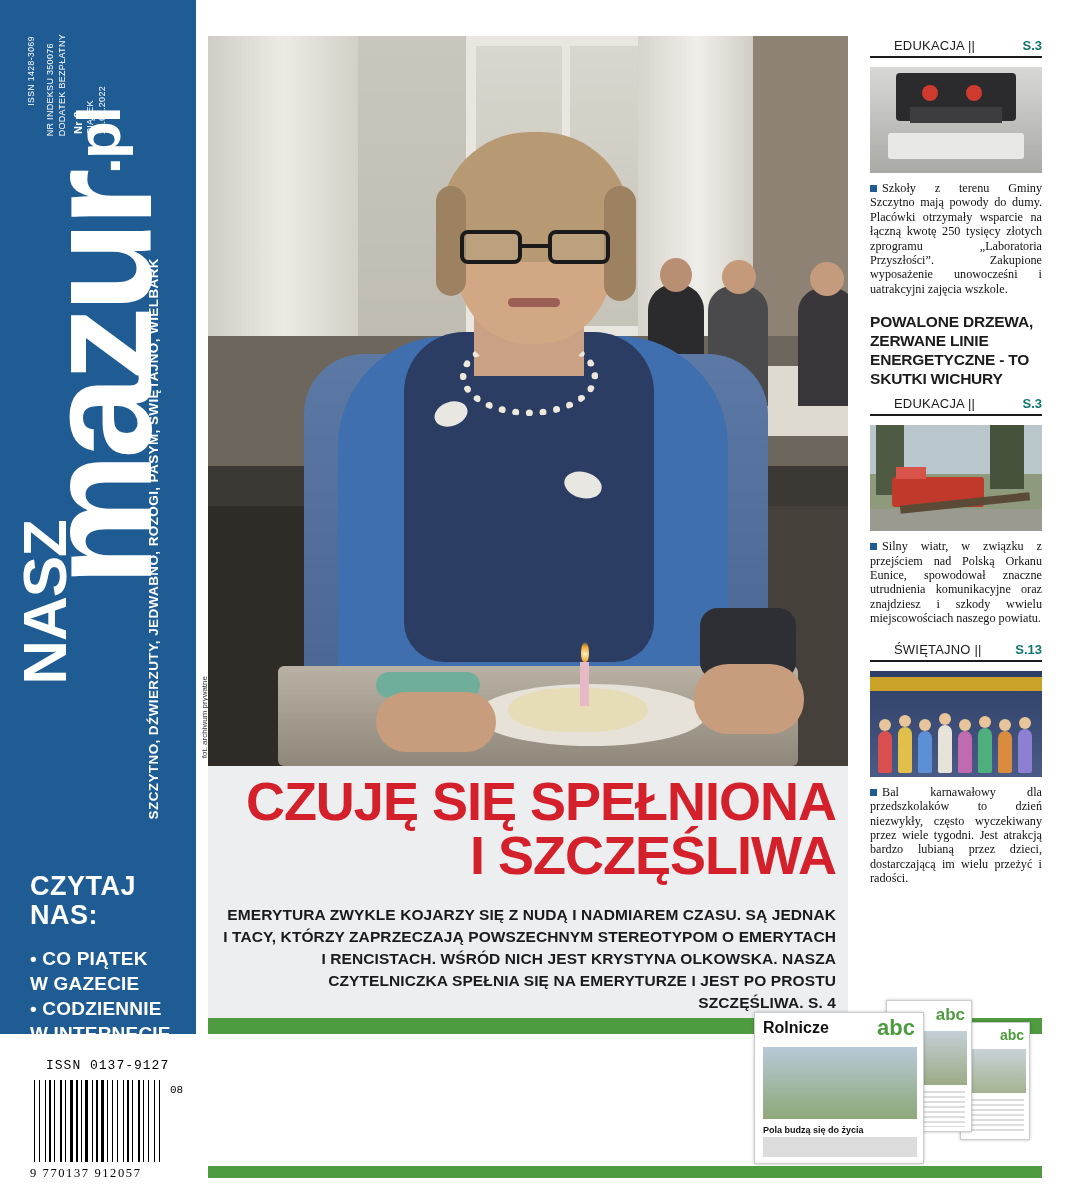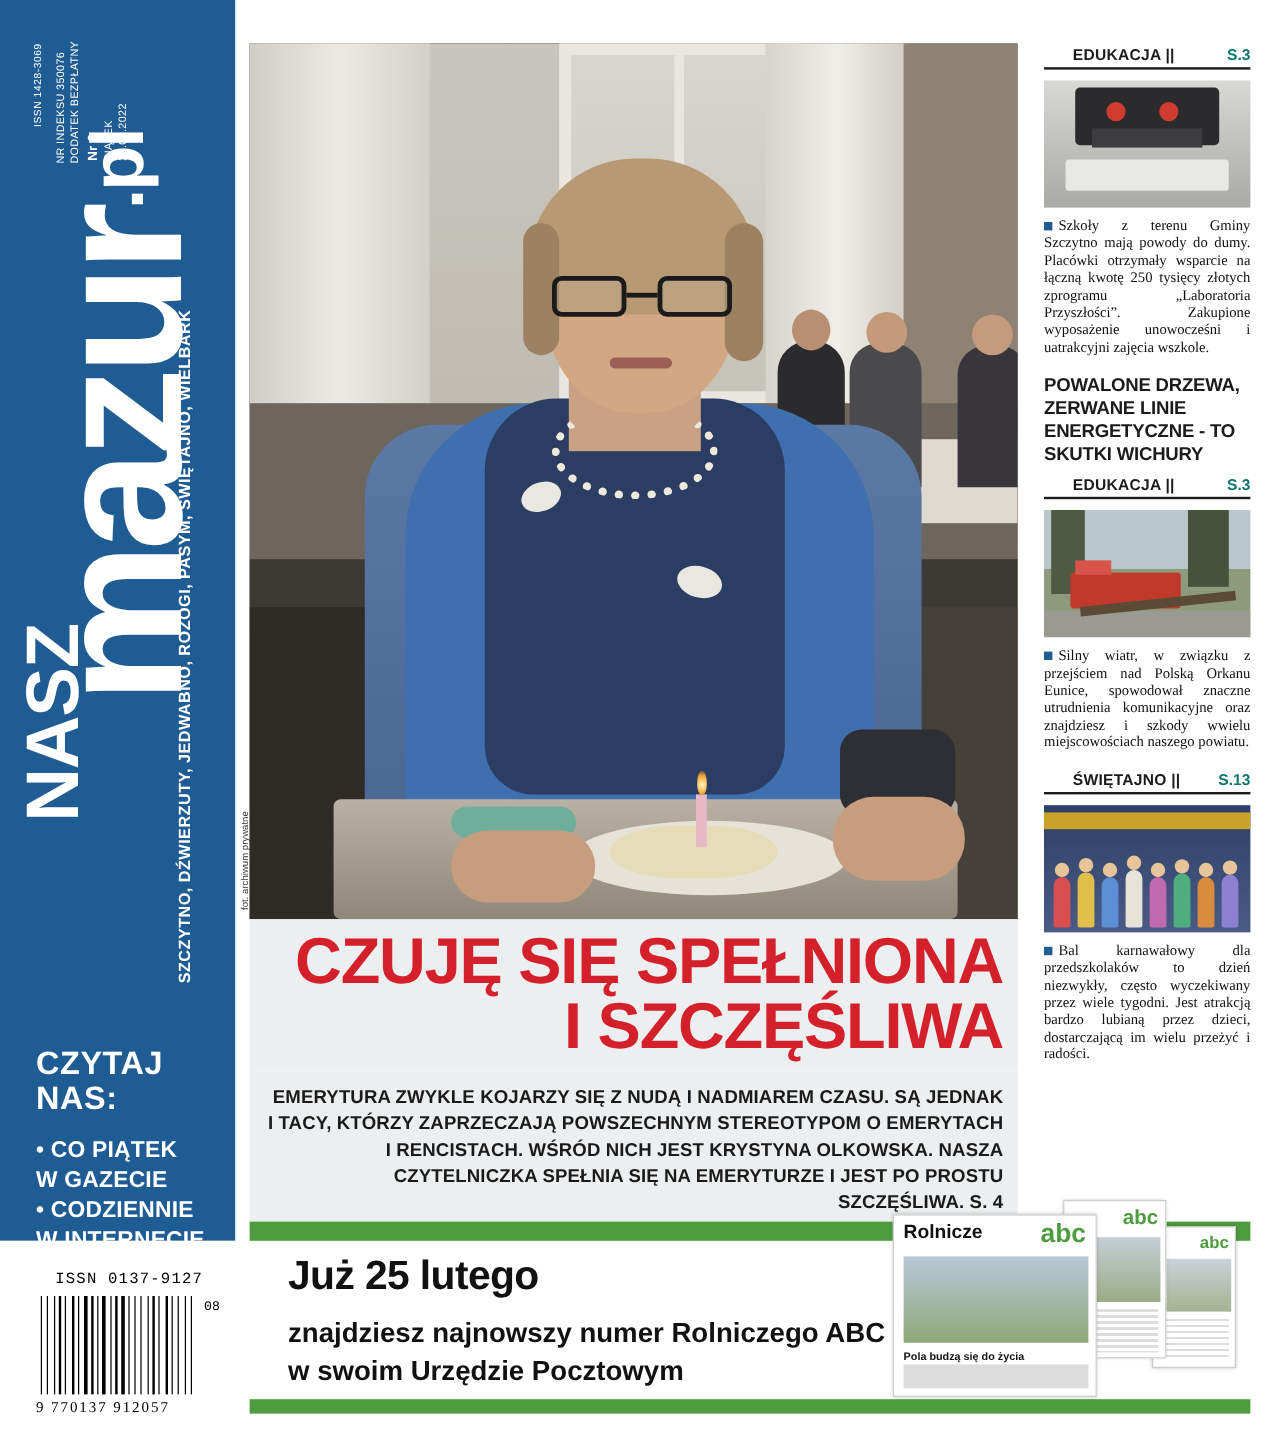--- a/index.html
+++ b/index.html
@@ -164,21 +164,21 @@
   
   .right-col { position: absolute; left: 870px; top: 30px; width: 172px; }
   .r-head {
     color:#1b1b1b; font-weight: bold; font-size: 15.5px; line-height: 19px;
     letter-spacing: -.2px; text-transform: uppercase;
   }
   .r-meta {
     display:flex; justify-content: space-between; align-items: flex-end;
     border-bottom: 2px solid #1b1b1b; padding-bottom: 3px; margin-top: 8px;
   }
-  .r-meta .sec { font-weight: bold; font-size: 13px; color:#1b1b1b; letter-spacing:.2px;padding-left:24px; }
+  .r-meta .sec { font-weight: normal; font-size: 13px; color:#1b1b1b; letter-spacing:.2px;padding-left:24px; }
   .r-meta .sec .bars { color:#1b1b1b; }
   .r-meta .pg { font-weight: bold; font-size: 13px; color:#0f766e; }
   .r-img { width: 172px; height: 106px; margin-top: 9px; position:relative; overflow:hidden; background:#999; }
   .r-body { font-family: "Liberation Serif", serif; font-size: 12.2px; line-height: 14.4px;
             text-align: justify; color:#111; margin-top: 8px; }
   .r-body .sq { display:inline-block; width: 7px; height: 7px; background:#1f5c93; margin-right: 5px; }
   .r-block { margin-bottom: 16px; }
 
   
   .img1 { background: linear-gradient(#d8d8d6,#a9a9a6); }
@@ -208,21 +208,21 @@
     position: absolute; left: 208px; top: 1018px; width: 834px; height: 160px;
     background: #ffffff; border: 0;
   }
   .ad .greenbar { position:absolute; left: 0; top: 0; width: 100%; height: 16px; background:#4e9c3f; }
   .ad .greenbar2 { position:absolute; left: 0; bottom: 0; width: 100%; height: 12px; background:#4e9c3f; }
   .ad .txt { position: absolute; left: 32px; top: 26px; width: 560px; }
   .ad .t1 { font-size: 34px; font-weight: bold; color:#111; letter-spacing:-.5px; }
   .ad .t2 { font-size: 23px; font-weight: bold; color:#111; margin-top: 12px; line-height: 30px; }
   .ad .papers { position:absolute; right: 6px; top: -24px; width: 300px; height: 182px; }
   .ad .paper { position:absolute; background:#fff; border:1px solid #ccc; box-shadow: 0 0 3px rgba(0,0,0,.25); }
-  .ad .p1 { left: 8px; top: 18px; width: 170px; height: 152px; }
+  .ad .p1 { left: 18px; top: 18px; width: 170px; height: 152px; }
   .ad .p2 { left: 150px; top: 6px; width: 86px; height: 132px; }
   .ad .p3 { left: 224px; top: 28px; width: 70px; height: 118px; }
   .ad .abc { color:#4e9c3f; font-weight: bold; }
   .ad .p1 .masthead { position:absolute; left: 8px; top: 6px; font-size: 16px; font-weight:bold; color:#111; }
   .ad .p1 .abc { position:absolute; right: 8px; top: 2px; font-size: 22px; }
   .ad .p1 .pic { position:absolute; left: 8px; top: 34px; width: 154px; height: 72px; background:linear-gradient(#b8c8d8,#8fa878); }
   .ad .p1 .cap { position:absolute; left: 8px; top: 112px; font-size: 9px; font-weight:bold; color:#111; }
   .ad .p1 .thumbs { position:absolute; left: 8px; bottom: 6px; width: 154px; height: 20px; background:#dcdcdc; }
   .ad .p2 .abc { position:absolute; right: 6px; top: 4px; font-size: 17px; }
   .ad .p2 .pic { position:absolute; left: 6px; top: 30px; width: 74px; height: 54px; background:linear-gradient(#c4cfd6,#9bac86); }
@@ -413,25 +413,20 @@
         <div class="kid" style="left:148px;background:#8d7fd1; height:44px;"></div>
       </div>
       <div class="r-body"><span class="sq"></span><span>Bal karnawałowy dla przedszkolaków to dzień niezwykły, często wyczekiwany przez wiele tygodni. Jest atrakcją bardzo lubianą przez dzieci, dostarczającą im wielu przeżyć i radości.</span></div>
     </div>
 
   </div>
 
   <div class="ad">
     <div class="greenbar"></div>
     <div class="greenbar2"></div>
-    <div class="txt">
-      <div class="t1">Już 25 lutego</div>
-      <div class="t2">znajdziesz najnowszy numer Rolniczego ABC</div>
-      <div class="t2" style="margin-top:2px;">w swoim Urzędzie Pocztowym</div>
-    </div>
     <div class="papers">
       <div class="paper p3">
         <div class="abc">abc</div>
         <div class="pic"></div>
         <div class="lines"></div>
       </div>
       <div class="paper p2">
         <div class="abc">abc</div>
         <div class="pic"></div>
         <div class="lines"></div>

